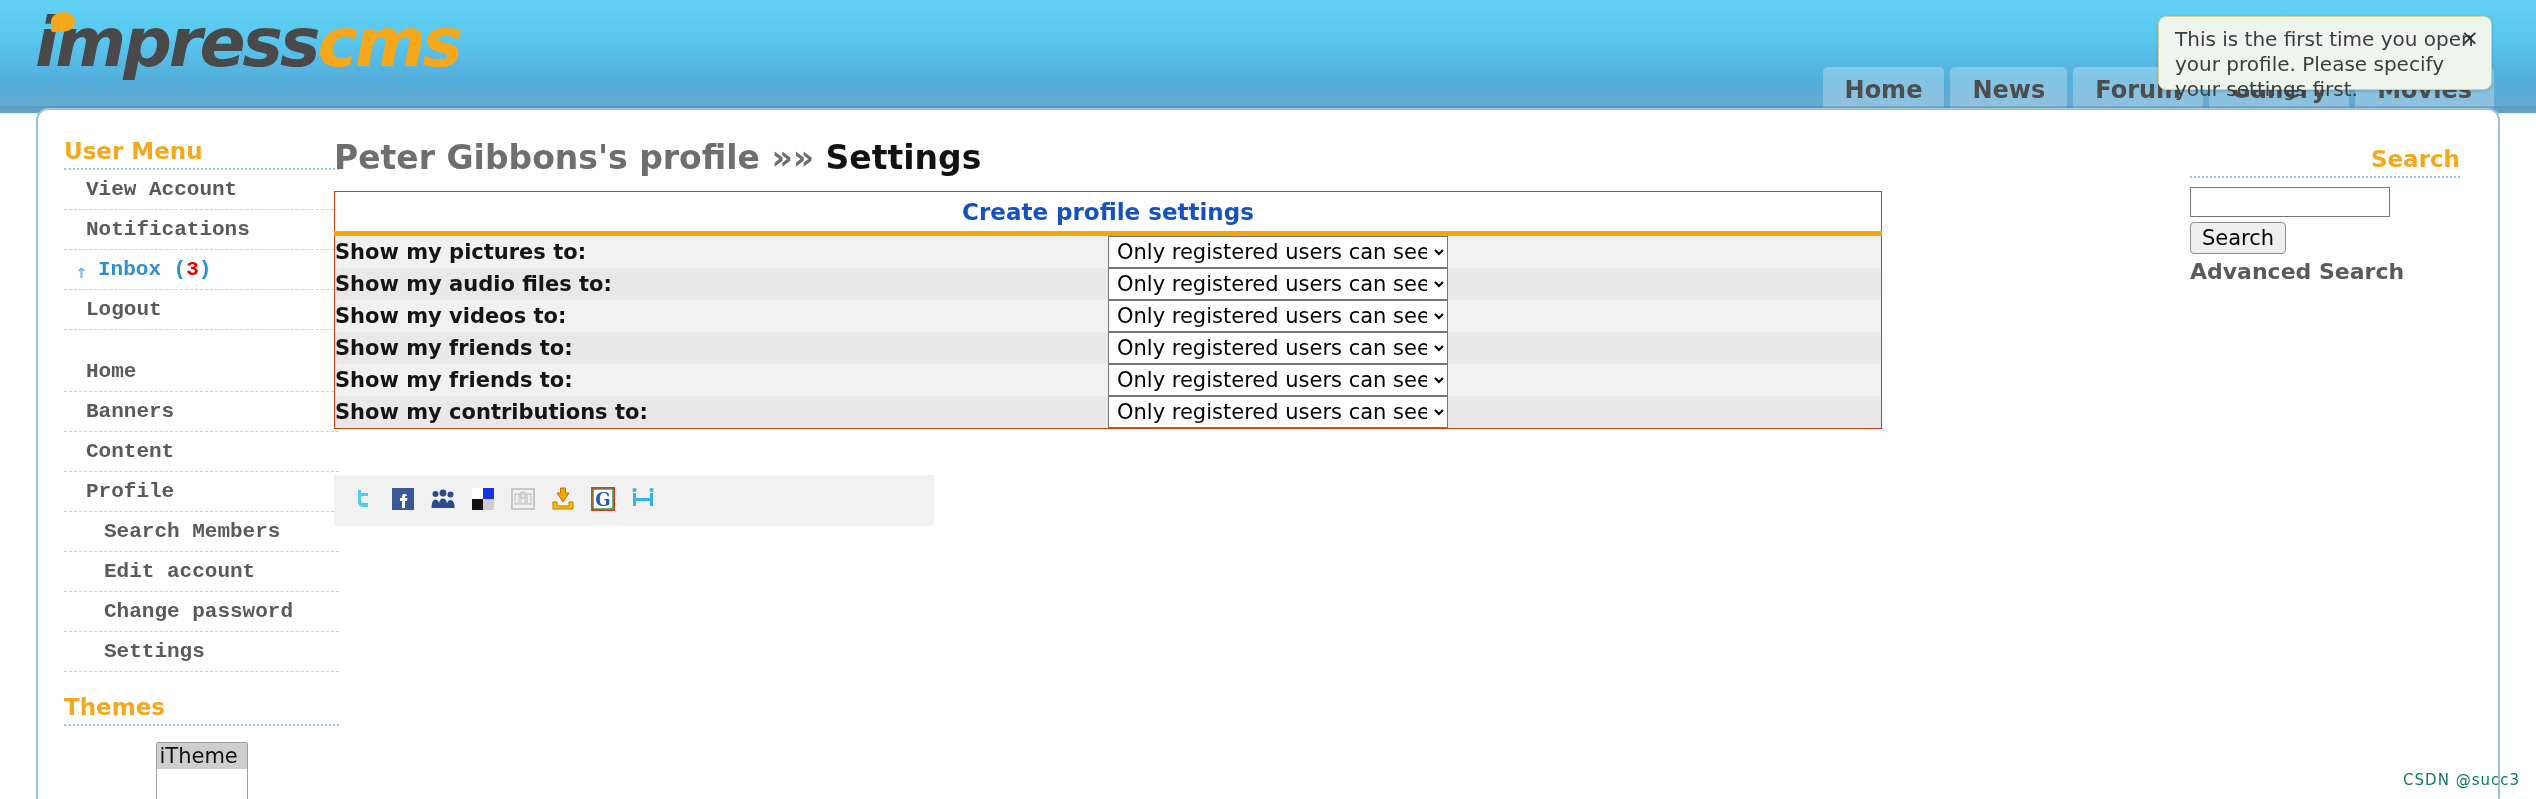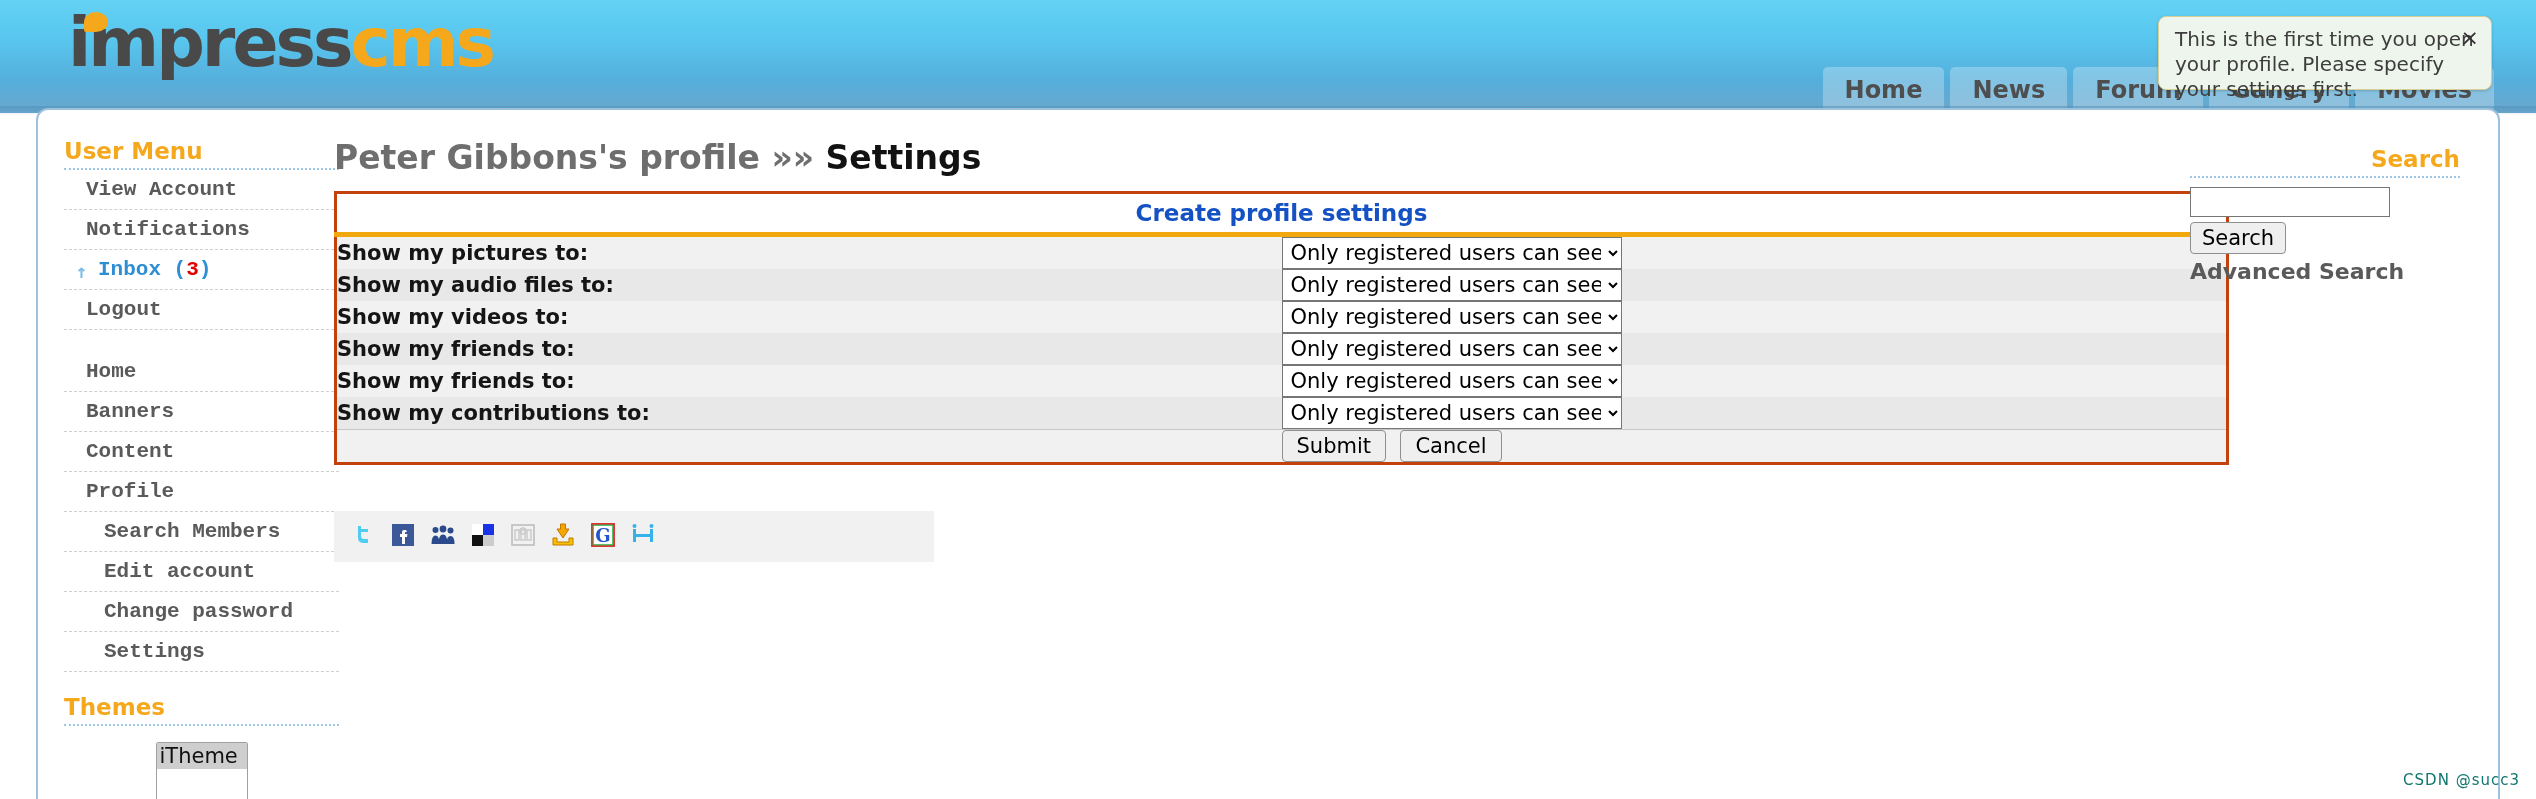--- a/index.html
+++ b/index.html
@@ -25,22 +25,22 @@
     position: absolute;
     left: 0; top: 0;
     width: 2536px; height: 113px;
     background: linear-gradient(to bottom, #63d2f4 0%, #58c6ee 35%, #55aedb 72%, #6aa8cd 100%);
     overflow: hidden;
   }
 
   
   #logo {
     position: absolute;
-    left: 68px; top: 8px;
-    width: 520px; height: 92px;
+    left: 35px; top: 8px;
+    width: 520px; height: 92px; font-style: italic;
   }
   #logo .logo-main {
     font-family: "DejaVu Sans", sans-serif;
     font-size: 68px;
     font-weight: bold;
     letter-spacing: -3px;
     line-height: 70px;
     white-space: nowrap;
   }
   #logo .lg-impress { color: #494949; }
@@ -213,22 +213,22 @@
     font-weight: bold;
     color: #6e6e6e;
     margin-bottom: 14px;
     white-space: nowrap;
   }
   #page-title .pt-sep { color: #6e6e6e; }
   #page-title .pt-current { color: #121212; }
 
   
   #settings-table {
-    width: 1895px;
-    border: 3px solid #c2410c;
+    width: 1548px;
+    border: 1px solid #c2410c;
     border-collapse: collapse;
     background: #ffffff;
     table-layout: fixed;
   }
   #settings-table td { padding: 0; }
   .form-head {
     text-align: center;
     font-family: "DejaVu Sans", sans-serif;
     font-size: 23px;
     font-weight: bold;
@@ -475,27 +475,20 @@
 
           <tr class="even">
             <td class="row-label">Show my contributions to:</td>
             <td class="row-field">
               <select class="priv">
                 <option selected="">Only registered users can see this</option>
               </select>
             </td>
           </tr>
 
-          <tr class="foot">
-            <td></td>
-            <td>
-              <button class="btn">Submit</button>
-              <button class="btn">Cancel</button>
-            </td>
-          </tr>
         </tbody>
       </table>
 
       <div id="share">
         <div id="share-icons">
 
           <span class="sicon">
             <svg width="26" height="26" viewBox="0 0 26 26">
               <path d="M8 4 L8 16 Q8 21 14 21 L18 21 L18 17 L14 17 Q11 17 11 14 L11 10 L18 10 L18 7 L11 7 L11 4 Z" fill="#4ecdf0"></path>
             </svg>

